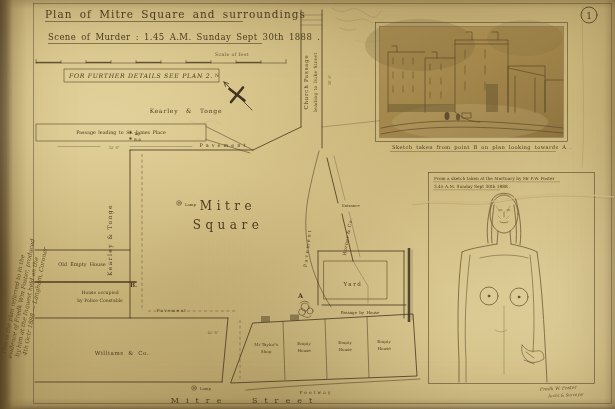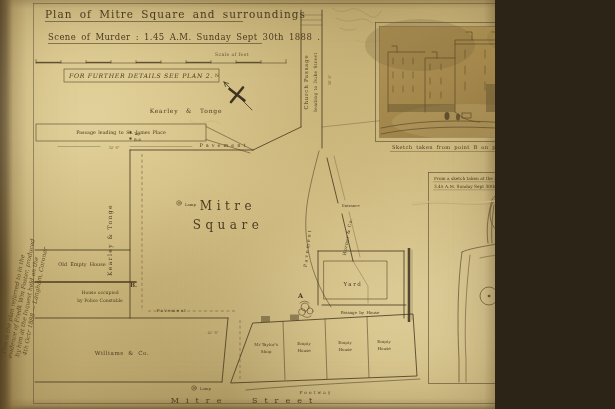--- a/index.html
+++ b/index.html
@@ -1,17 +1,17 @@
 <!DOCTYPE html>
 <html><head>
 <meta charset="utf-8">
 <style>
   html,body{margin:0;padding:0;background:#2b2417;}
   .sheet{
-    position:relative;width:495px;height:409px;overflow:hidden;
+    position:relative;width:615px;height:409px;overflow:hidden;
     background-color:#d6c286;
     background-image:
       radial-gradient(ellipse at 18% 28%, rgba(255,246,205,.28), transparent 42%),
       radial-gradient(ellipse at 72% 12%, rgba(118,92,42,.16), transparent 48%),
       radial-gradient(ellipse at 86% 72%, rgba(238,228,192,.30), transparent 46%),
       radial-gradient(ellipse at 46% 96%, rgba(110,86,40,.22), transparent 40%),
       radial-gradient(ellipse at 8% 88%, rgba(118,94,46,.26), transparent 44%),
       radial-gradient(ellipse at 55% 55%, rgba(196,170,105,.25), transparent 55%),
       linear-gradient(90deg, #473a21 0px, #6d5935 6px, rgba(158,132,78,.45) 13px, rgba(158,132,78,0) 27px),
       linear-gradient(0deg, rgba(66,52,26,.55) 0px, rgba(66,52,26,.18) 4px, rgba(66,52,26,0) 11px),

